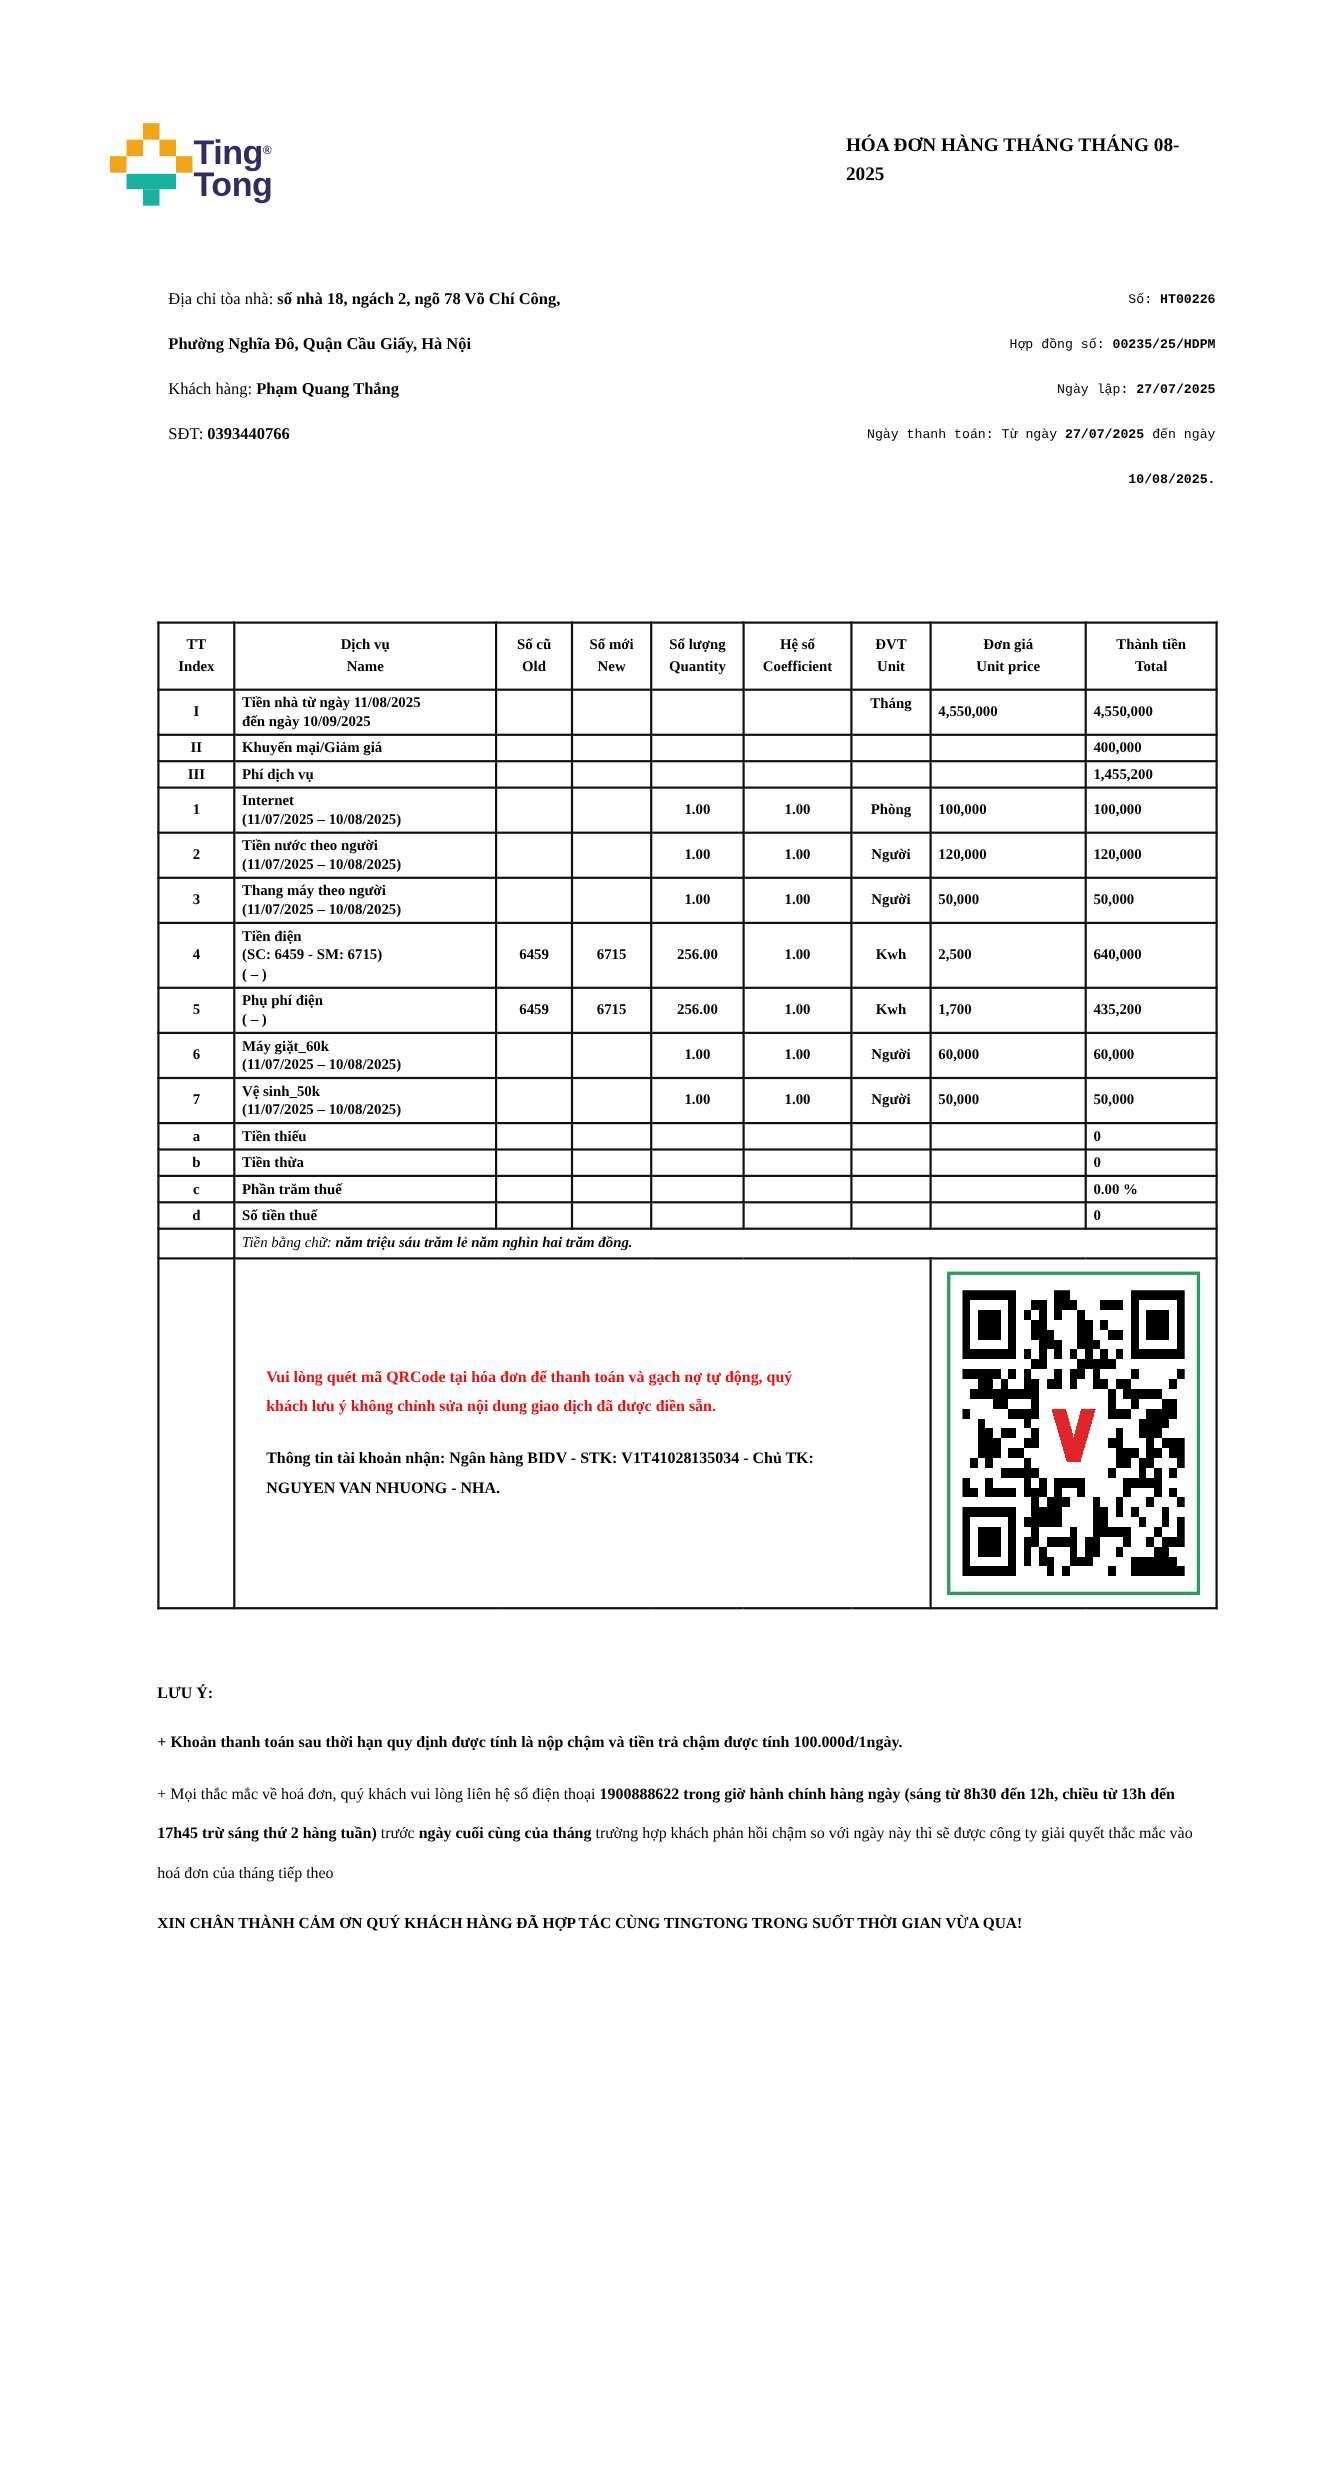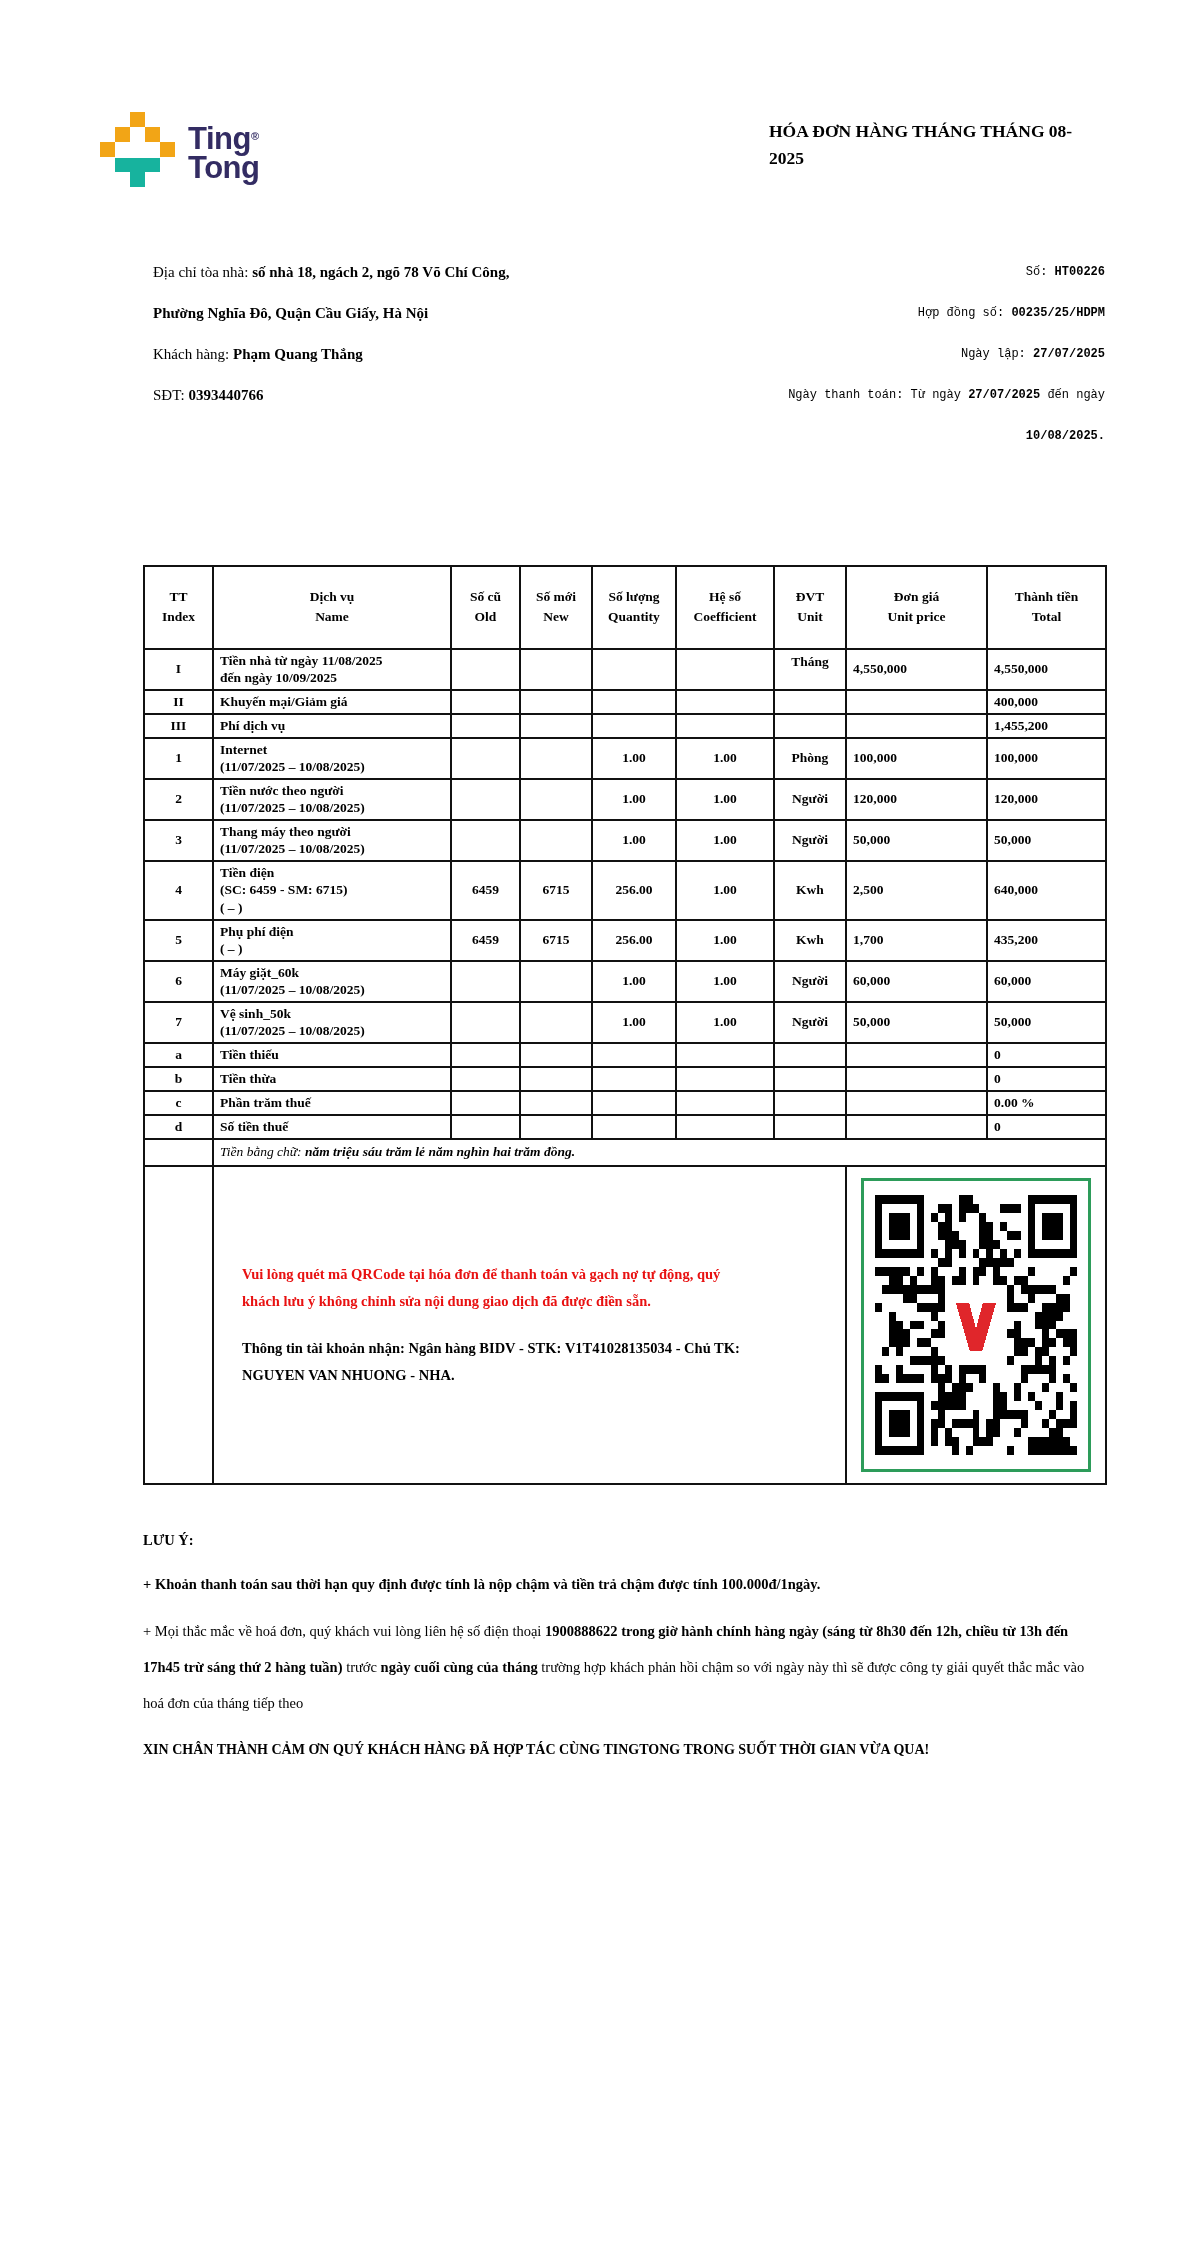--- a/index.html
+++ b/index.html
@@ -1,19 +1,19 @@
 <!DOCTYPE html>
 <html style="--ly: #F2A516; --lt: #17B39E; --ln: #332C63; --red: #E81111; --qrg: #2D9C5A;"><head>
 <meta charset="utf-8">
 <style>
   html,body{margin:0;padding:0;background:#fff;}
   .page{position:relative;width:1200px;height:2259px;background:#fff;overflow:hidden;
         font-family:"Liberation Serif",serif;color:#000;}
   
-  .logo{position:absolute;left:100px;top:112px;display:flex;gap:12px;align-items:flex-start;}
+  .logo{position:absolute;left:100px;top:112px;display:flex;gap:0;align-items:flex-start;}
   .logo-pix{position:relative;width:76px;height:76px;}
   .lp{position:absolute;width:15px;height:15px;background:var(--ly);}
   .lp.t{background:var(--lt);}
   .p1{left:30px;top:0;} .p2{left:15px;top:15px;} .p3{left:45px;top:15px;}
   .p4{left:0;top:30px;} .p5{left:60px;top:30px;}
   .pbar{position:absolute;left:15px;top:46px;width:45px;height:14px;background:var(--lt);}
   .pstem{left:30px;top:60px;}
   .logo-text{font-family:"Liberation Sans",sans-serif;font-weight:bold;font-size:31px;
              line-height:0.95;color:var(--ln);letter-spacing:-0.5px;padding-top:12px;}
   .logo-text sup{font-size:11px;vertical-align:9px;}
@@ -21,21 +21,21 @@
   .title{position:absolute;right:95px;top:118px;width:336px;text-align:left;
          font-weight:bold;font-size:17.5px;line-height:1.55;}
   
   .info-left{position:absolute;left:153px;top:252px;width:432px;font-size:15px;line-height:41px;}
   .info-right{position:absolute;right:95px;top:252px;width:540px;text-align:right;font-size:12px;line-height:41px;font-family:Liberation Mono, monospace;}
   .info-left p,.info-right p{margin:0;}
   .info-right .pay{margin-left:auto;width:412px;}
   
   table.inv{position:absolute;left:143px;top:565px;width:962px;border-collapse:collapse;table-layout:fixed;}
   .inv th,.inv td{border:2px solid #111;font-size:13.5px;font-weight:bold;padding:2px 6px;vertical-align:middle;}
-  .inv th{padding:20px 2px;line-height:1.5;}
+  .inv th{padding:9px 2px;line-height:1.5;}
   .inv td.n{text-align:left;line-height:1.3;}
   .inv td.c{text-align:center;}
   .inv td.r{text-align:left;padding-right:14px;}
   .inv td.vt{vertical-align:top;padding-top:4px;}
   tr.rh1{height:24px;} tr.rh2{height:40px;} tr.rh3{height:54px;} tr.hd{height:48px;}
   tr.words-row{height:27px;}
   td.words{font-weight:normal;font-style:italic;text-align:left;}
   td.words b{font-weight:bold;}
   tr.qr-row{height:318px;}
   td.qrtext{font-weight:bold;vertical-align:middle;padding-left:28px;}

